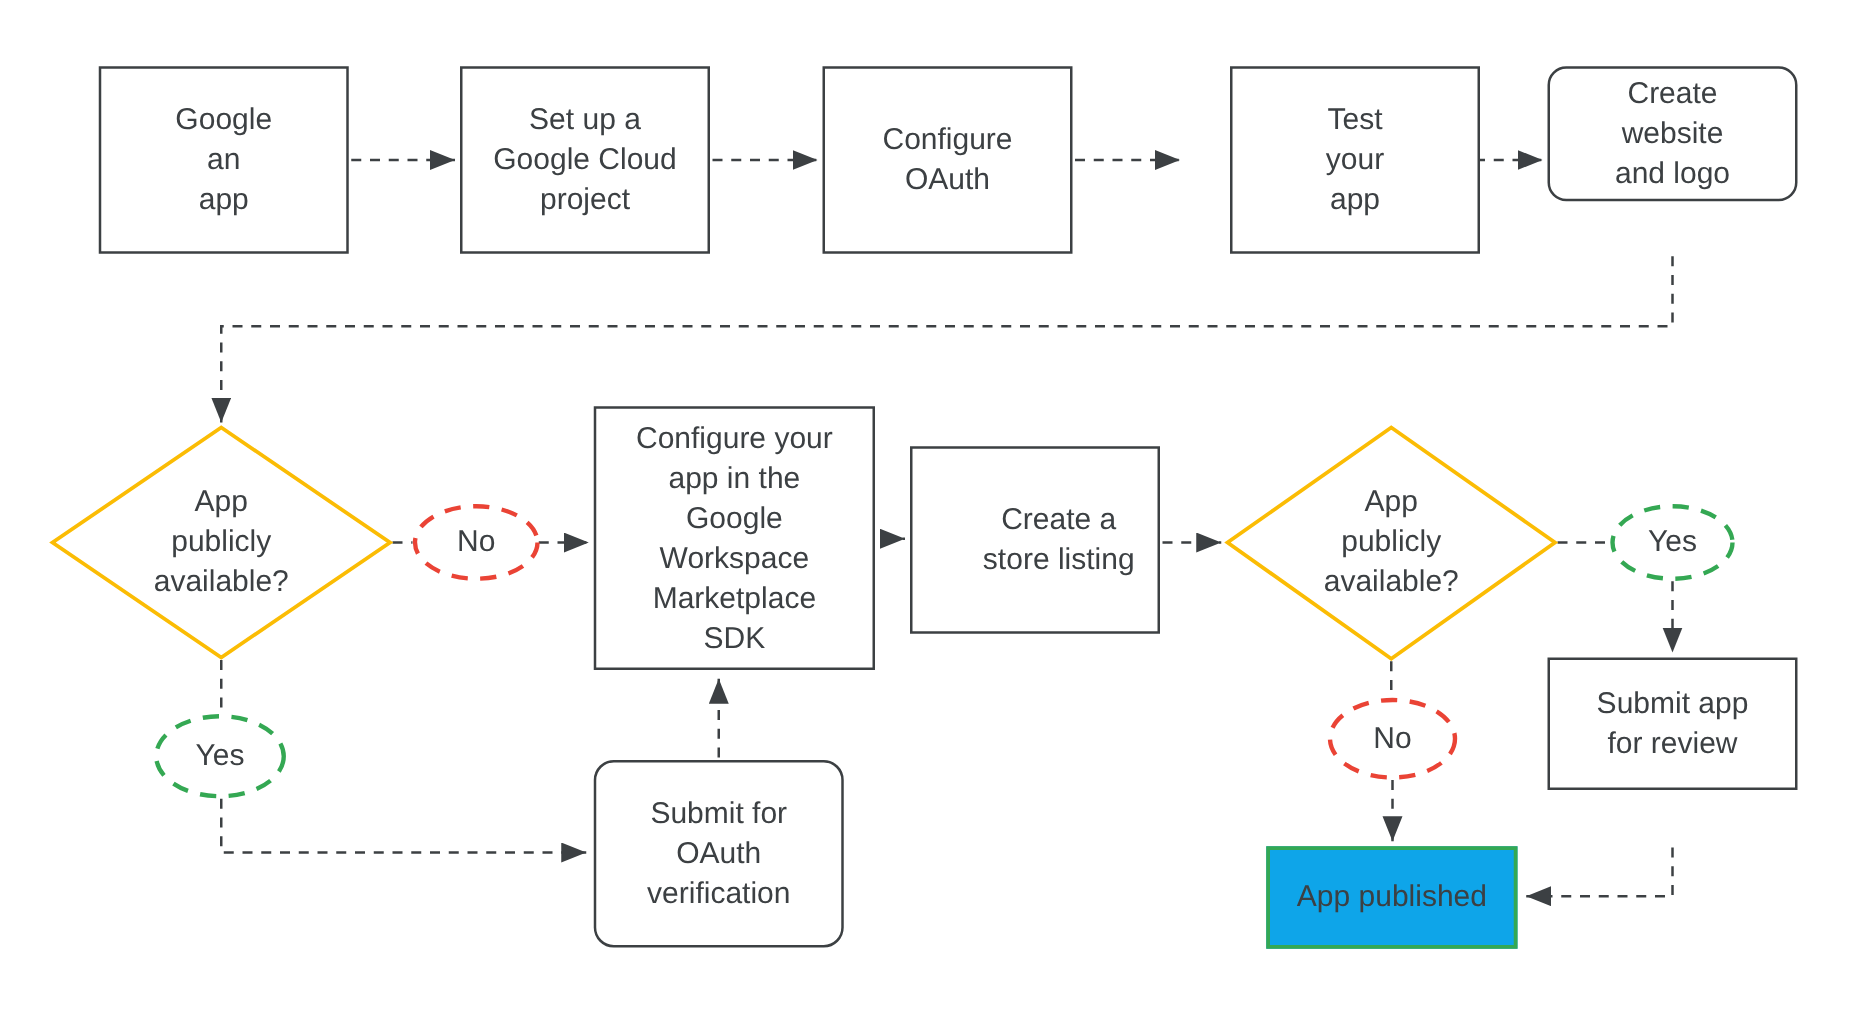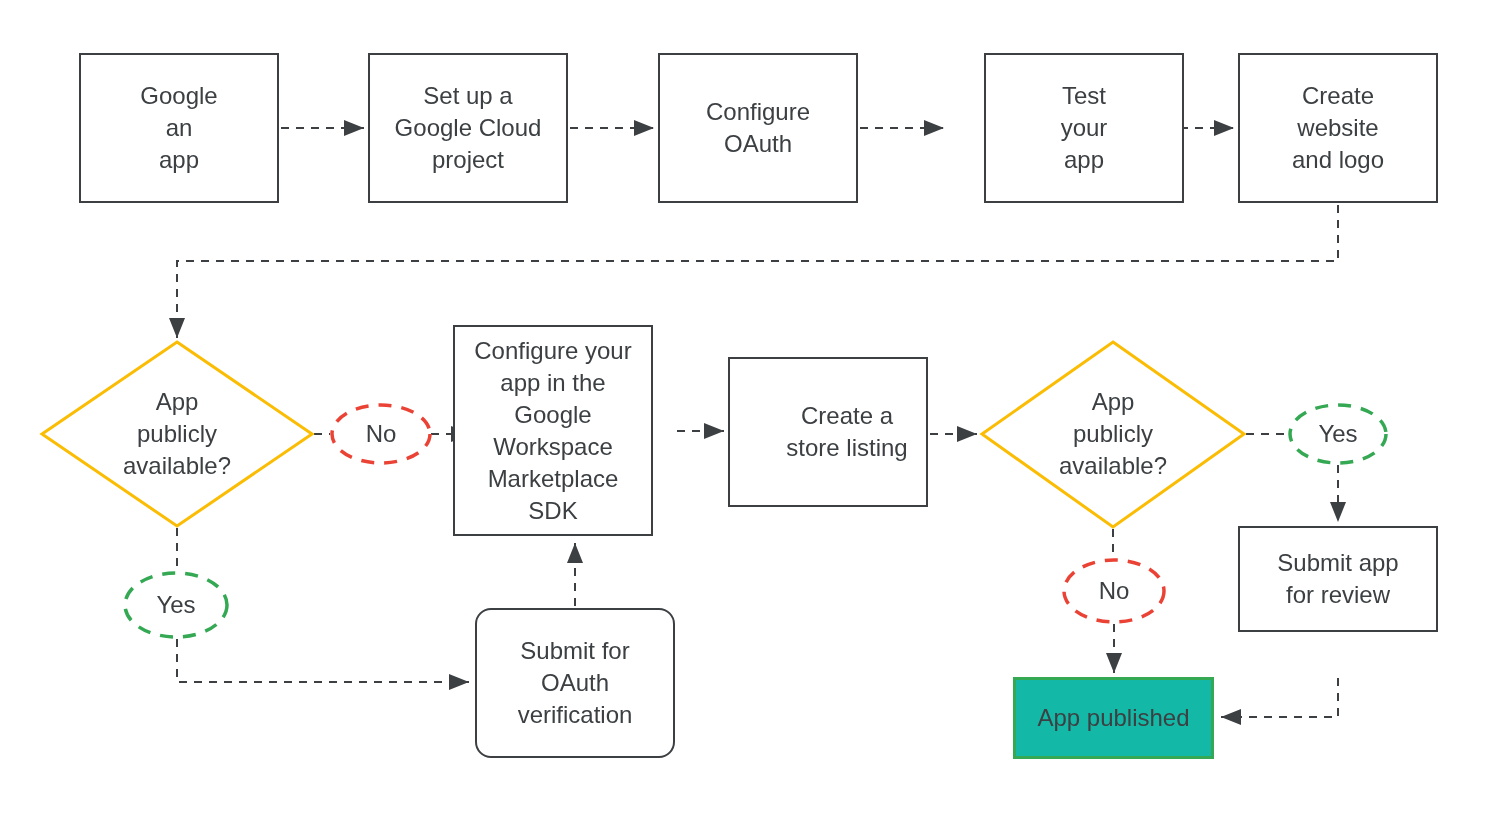--- a/index.html
+++ b/index.html
@@ -18,21 +18,21 @@
   .oval{fill:#ffffff; stroke-width:3.5; stroke-dasharray:13 10;}
   .oval.no{stroke:var(--no);}
   .oval.yes{stroke:var(--yes);}
   .node{
     position:absolute; box-sizing:border-box;
     display:flex; align-items:center; justify-content:center;
     text-align:center; white-space:pre-line;
     font-size:24px; line-height:32px; color:var(--ink);
   }
   .box{border:2px solid var(--ink); background:#ffffff;}
-  .published{border:3px solid var(--published); background:#14b8a6;}
+  .published{border:3px solid var(--published); background:#0ea5e9;}
   .shape-label{background:transparent;}
 </style>
 </head>
 <body>
 
 <div class="canvas">
 
   <svg class="wires" width="1494" height="814" viewBox="0 0 1494 814">
     <defs>
       <marker id="arr" markerWidth="11" markerHeight="9" refX="10" refY="4" orient="auto">
@@ -79,25 +79,25 @@
 an
 app</div>
   <div class="node box" style="left:368px; top:53px; width:200px; height:150px;">Set up a
 Google Cloud
 project</div>
   <div class="node box" style="left:658px; top:53px; width:200px; height:150px;">Configure
 OAuth</div>
   <div class="node box" style="left:948px; top:53px; width:200px; height:150px;margin-left:36px;">Test
 your
 app</div>
-  <div class="node box" style="left:1238px; top:53px; width:200px; height:150px;">Create
+  <div class="node box" style="left:1238px; top:53px; width:200px; height:108px;border-radius:15px;">Create
 website
 and logo</div>
 
-  <div class="node box" style="left:453px; top:325px; width:200px; height:211px;">Configure your
+  <div class="node box" style="left:475px; top:325px; width:225px; height:211px;">Configure your
 app in the
 Google
 Workspace
 Marketplace
 SDK</div>
   <div class="node box" style="left:728px; top:357px; width:200px; height:150px;padding-left:38px;">Create a
 store listing</div>
   <div class="node box" style="left:1238px; top:526px; width:200px; height:106px;">Submit app
 for review</div>
   <div class="node box" style="left:475px; top:608px; width:200px; height:150px;border-radius:16px;">Submit for

